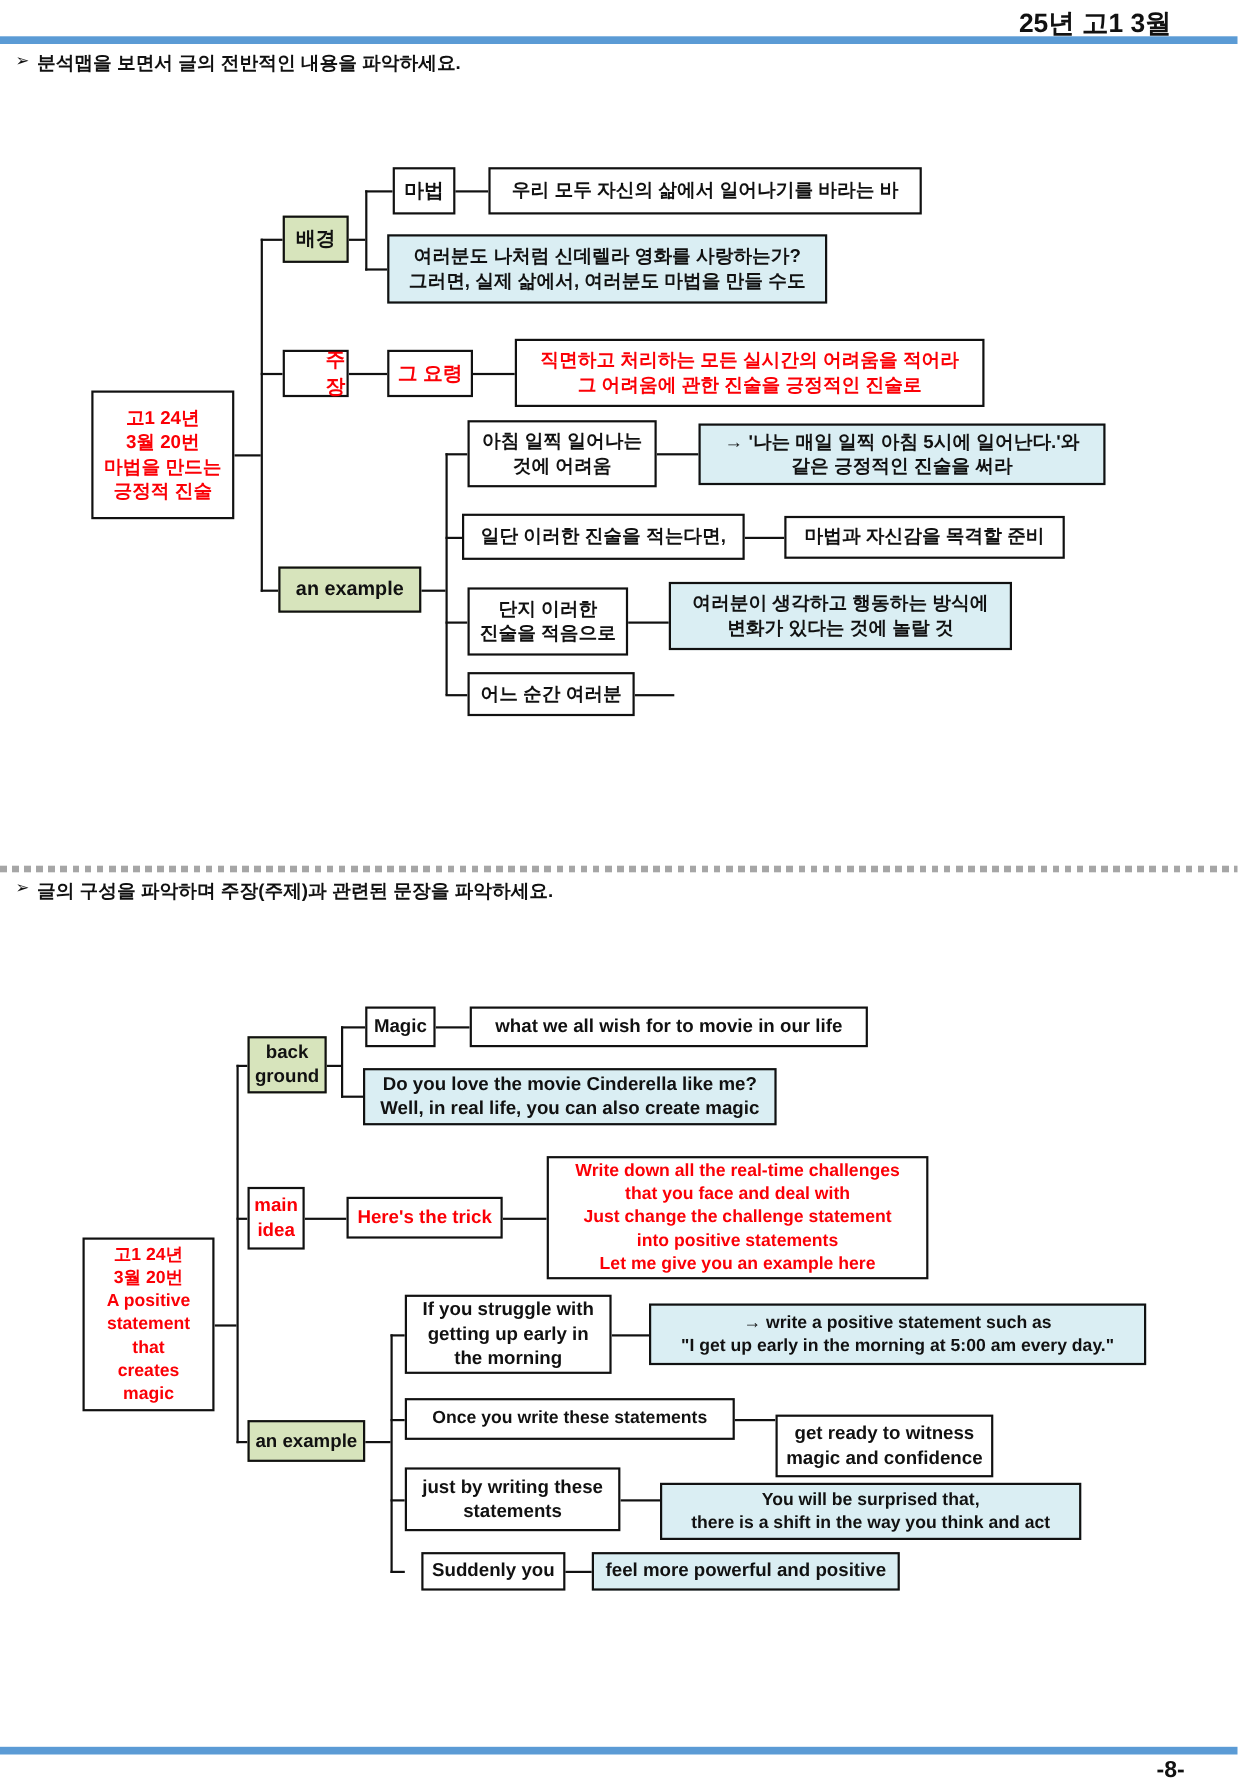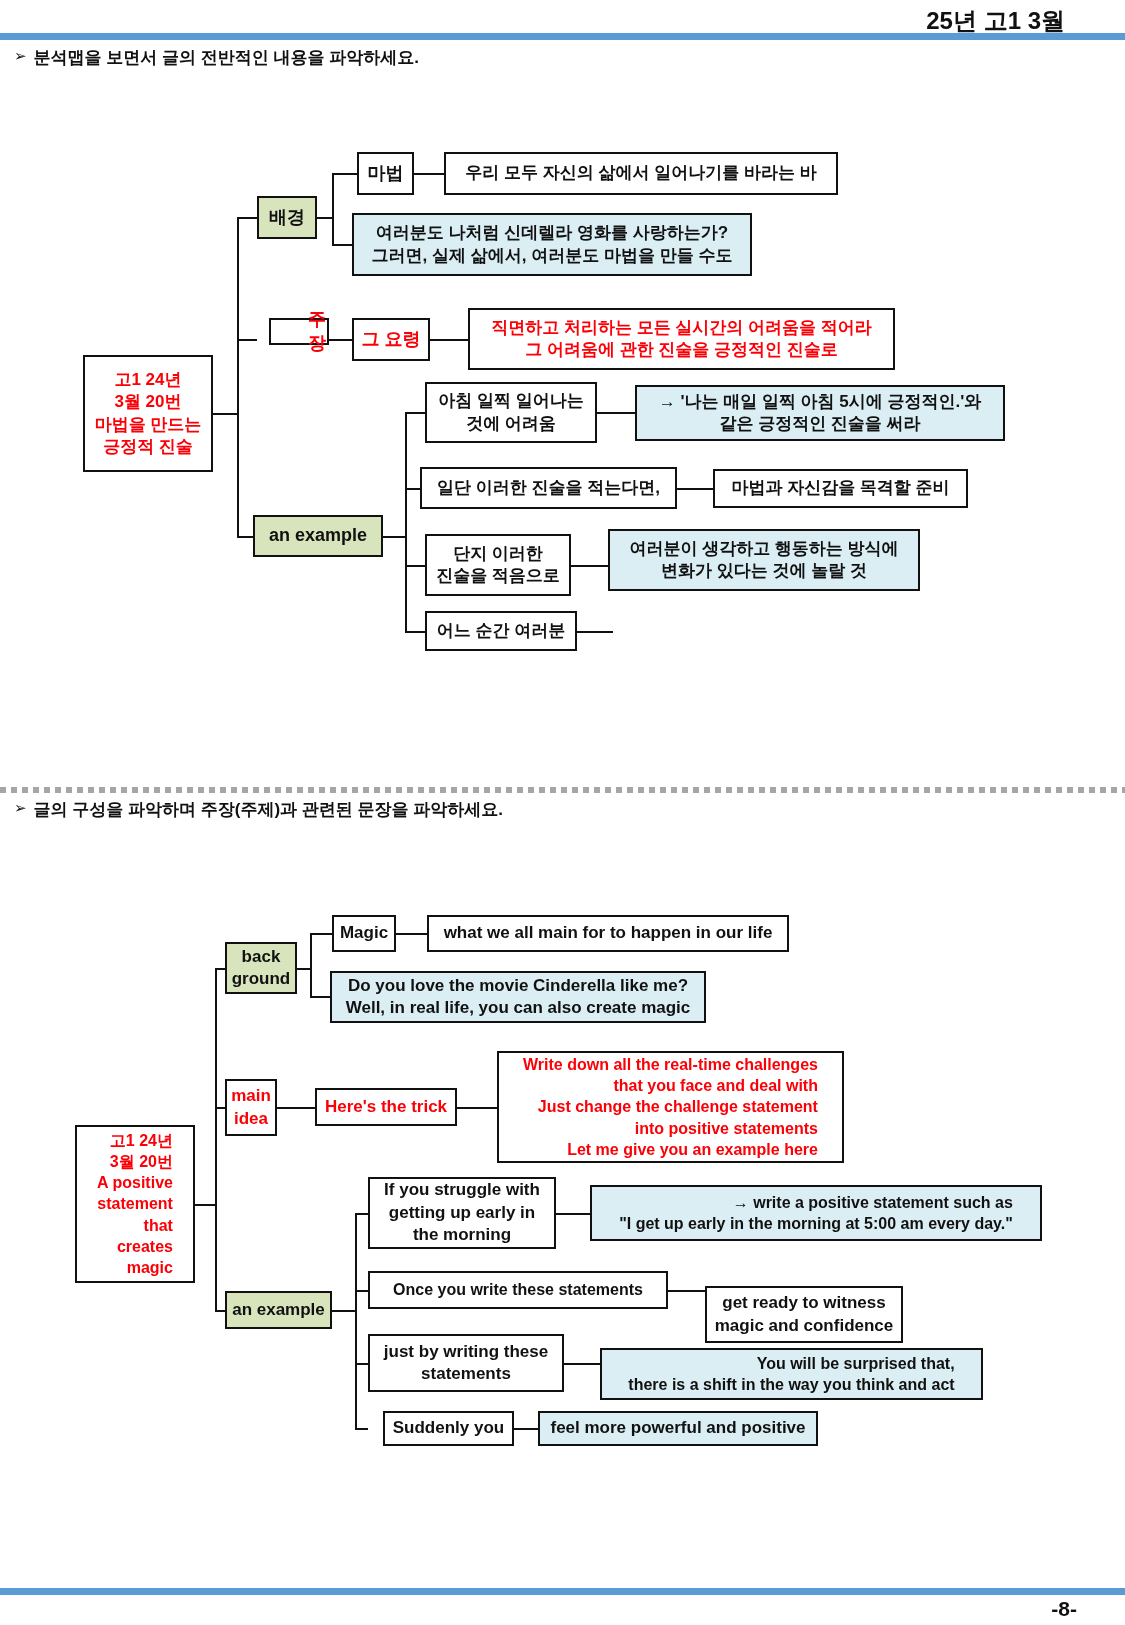--- a/index.html
+++ b/index.html
@@ -22,21 +22,21 @@
   
   .box{
     position:absolute;border:2px solid #111;background:#fff;color:#111;
     display:flex;align-items:center;justify-content:center;text-align:center;
     font-weight:700;white-space:pre-line;box-sizing:border-box;line-height:1.32;
   }
   .green{background:#d7e4bc;}
   .blue{background:#daeef3;}
   .red{color:#fb0006;}
   .hline{position:absolute;height:2px;background:#111;}
-  .vline{position:absolute;width:2px;background:#111;} .f16{font-size:16px;text-align:right;} .f17{font-size:17px;} .f18{font-size:18px;}
+  .vline{position:absolute;width:2px;background:#111;} .f16{font-size:16px;} .f17{font-size:17px;} .f18{font-size:18px;}
 </style>
 </head>
 <body>
 
 <div class="page">
 
   <div class="hdr-title">25년 고1 3월</div>
   <div class="rule top"></div>
 
   <div class="instr" style="top:46px;left:14px;">
@@ -69,28 +69,28 @@
 
   <div class="box red f17" style="left:83px;top:355px;width:130px;height:117px;">고1 24년
 3월 20번
 마법을 만드는
 긍정적 진술</div>
   <div class="box green f18" style="left:257px;top:196px;width:60px;height:43px;">배경</div>
   <div class="box f18" style="left:357px;top:152px;width:57px;height:43px;">마법</div>
   <div class="box f17" style="left:444px;top:152px;width:394px;height:43px;">우리 모두 자신의 삶에서 일어나기를 바라는 바</div>
   <div class="box blue f17" style="left:352px;top:213px;width:400px;height:63px;">여러분도 나처럼 신데렐라 영화를 사랑하는가?
 그러면, 실제 삶에서, 여러분도 마법을 만들 수도</div>
-  <div class="box red f18" style="left:269px;top:318px;width:60px;height:27px;padding-left:36px;">주장</div>
+  <div class="box red f18" style="left:257px;top:318px;width:60px;height:43px;padding-left:36px;">주장</div>
   <div class="box red f18" style="left:352px;top:318px;width:78px;height:43px;">그 요령</div>
   <div class="box red f17" style="left:468px;top:308px;width:427px;height:62px;">직면하고 처리하는 모든 실시간의 어려움을 적어라
 그 어려움에 관한 진술을 긍정적인 진술로</div>
   <div class="box green f18" style="left:253px;top:515px;width:130px;height:42px;">an example</div>
   <div class="box f17" style="left:425px;top:382px;width:172px;height:61px;">아침 일찍 일어나는
 것에 어려움</div>
-  <div class="box blue f17" style="left:635px;top:385px;width:370px;height:56px;">→ '나는 매일 일찍 아침 5시에 긍정적인.'와
+  <div class="box blue f17" style="left:635px;top:385px;width:370px;height:56px;">→ '나는 매일 일찍 아침 5시에 일어난다.'와
 같은 긍정적인 진술을 써라</div>
   <div class="box f17" style="left:420px;top:467px;width:257px;height:42px;">일단 이러한 진술을 적는다면,</div>
   <div class="box f17" style="left:713px;top:469px;width:255px;height:39px;">마법과 자신감을 목격할 준비</div>
   <div class="box f17" style="left:425px;top:534px;width:146px;height:62px;">단지 이러한
 진술을 적음으로</div>
   <div class="box blue f17" style="left:608px;top:529px;width:312px;height:62px;">여러분이 생각하고 행동하는 방식에
 변화가 있다는 것에 놀랄 것</div>
   <div class="box f17" style="left:425px;top:611px;width:152px;height:40px;">어느 순간 여러분</div>
 
   <div class="dotted-sep"></div>
@@ -125,21 +125,21 @@
   <div class="box red f16" style="left:75px;top:1125px;width:120px;height:158px;">고1 24년
 3월 20번
 A positive
 statement
 that
 creates
 magic</div>
   <div class="box green f17" style="left:225px;top:942px;width:72px;height:52px;">back
 ground</div>
   <div class="box f17" style="left:332px;top:915px;width:64px;height:37px;">Magic</div>
-  <div class="box f17" style="left:427px;top:915px;width:362px;height:37px;">what we all main for to happen in our life</div>
+  <div class="box f17" style="left:427px;top:915px;width:362px;height:37px;">what we all wish for to movie in our life</div>
   <div class="box blue f17" style="left:330px;top:971px;width:376px;height:52px;">Do you love the movie Cinderella like me?
 Well, in real life, you can also create magic</div>
   <div class="box red f17" style="left:225px;top:1079px;width:52px;height:57px;">main
 idea</div>
   <div class="box red f17" style="left:315px;top:1088px;width:142px;height:38px;">Here's the trick</div>
   <div class="box red f16" style="left:497px;top:1051px;width:347px;height:112px;">Write down all the real-time challenges
 that you face and deal with
 Just change the challenge statement
 into positive statements
 Let me give you an example here</div>

